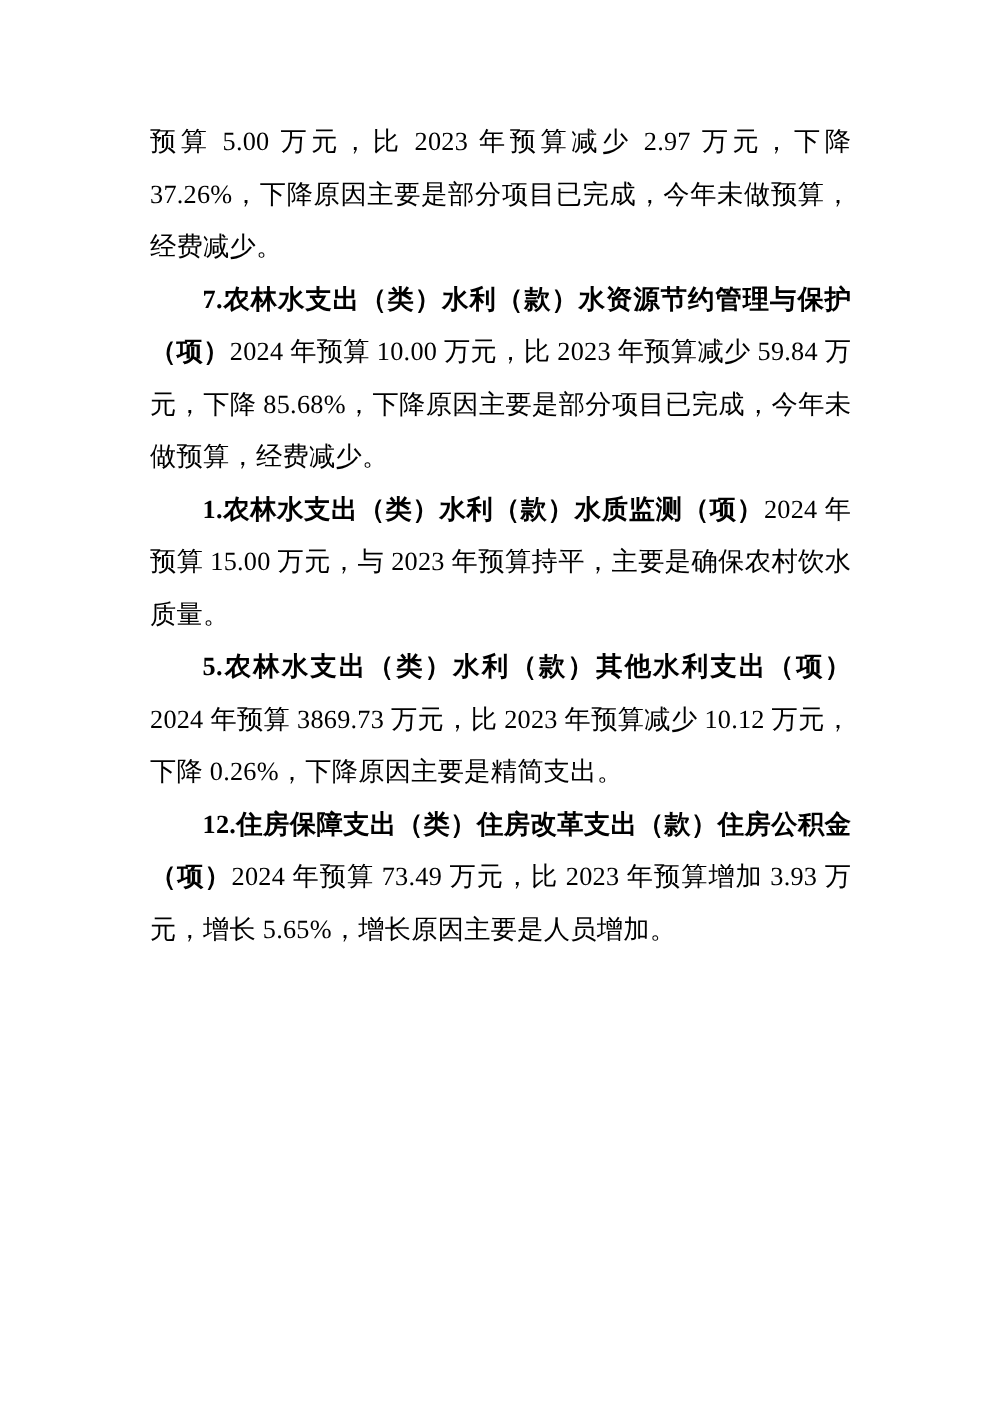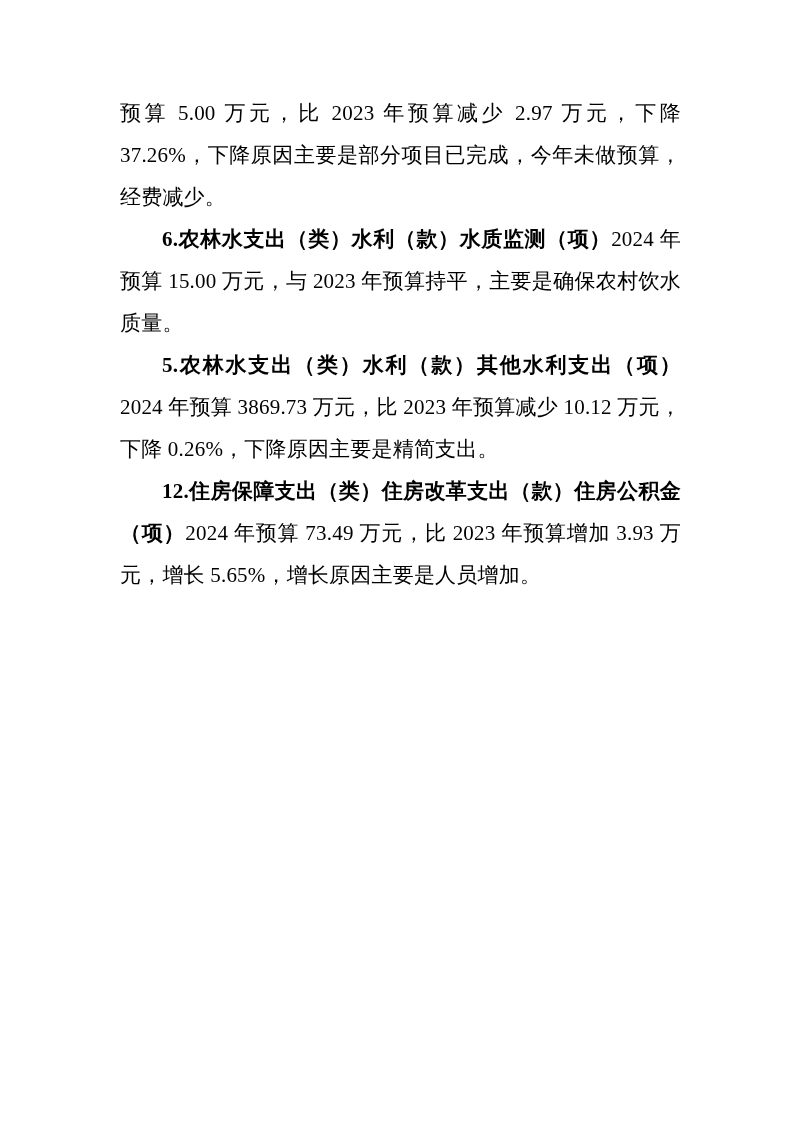--- a/index.html
+++ b/index.html
@@ -40,22 +40,23 @@
   }
 </style>
 </head>
 <body>
 
 <div class="page">
   <div class="text-block">
 
     <p class="para no-indent">预算 5.00 万元，比 2023 年预算减少 2.97 万元，下降 37.26%，下降原因主要是部分项目已完成，今年未做预算，经费减少。</p>
 
+    <p class="para"><b>7.农林水支出（类）水利（款）水资源节约管理与保护（项）</b><span>2024 年预算 10.00 万元，比 2023 年预算减少 59.84 万元，下降 85.68%，下降原因主要是部分项目已完成，今年未做预算，经费减少。</span></p>
 
-    <p class="para"><b>6.农林水支出（类）水利（款）水质监测（项）</b><span>2024 年预算 15.00 万元，与 2023 年预算持平，主要是确保农村饮水质量。</span></p>
+    <p class="para"><b>1.农林水支出（类）水利（款）水质监测（项）</b><span>2024 年预算 15.00 万元，与 2023 年预算持平，主要是确保农村饮水质量。</span></p>
 
 
 
     <p class="para"><b>5.农林水支出（类）水利（款）其他水利支出（项）</b><span>2024 年预算 3869.73 万元，比 2023 年预算减少 10.12 万元，下降 0.26%，下降原因主要是精简支出。</span></p>
 
     <p class="para"><b>12.住房保障支出（类）住房改革支出（款）住房公积金（项）</b><span>2024 年预算 73.49 万元，比 2023 年预算增加 3.93 万元，增长 5.65%，增长原因主要是人员增加。</span></p>
 
   </div>
 </div>
 

